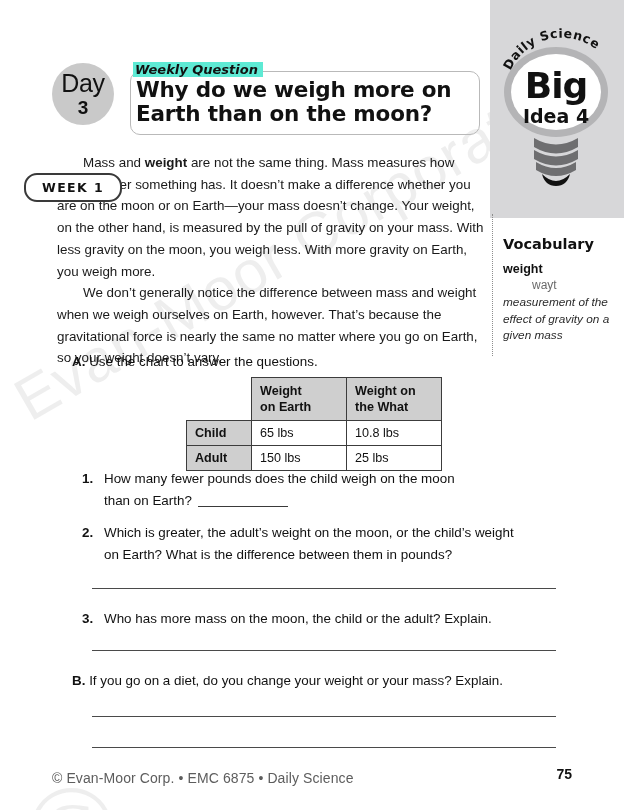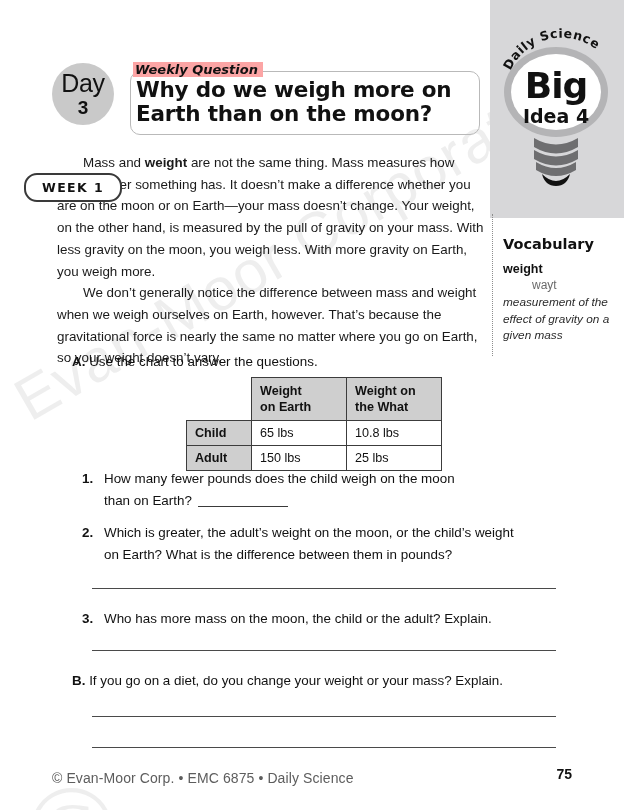--- a/index.html
+++ b/index.html
@@ -53,21 +53,21 @@
     line-height:1.0;
   }
   .day-word{font-size:25px;font-weight:normal;color:#111;letter-spacing:-0.3px;}
   .day-num{font-size:19px;font-weight:bold;color:#111;margin-top:2px;}
 
   .wq-box{
     position:absolute;left:130px;top:71px;width:348px;height:62px;
     border:1.6px solid #b9b9b9;border-radius:10px;background:transparent;z-index:2;
   }
   .wq-label{
-    position:absolute;left:133px;top:62px;z-index:5;background:#fca5a5;padding:0 5px 0 2px;
+    position:absolute;left:133px;top:62px;z-index:5;background:#5eead4;padding:0 5px 0 2px;
     font-size:13px;font-style:italic;font-weight:bold;color:#111;
     font-family:"DejaVu Sans", sans-serif;
   }
   .wq-title{
     position:absolute;left:136px;top:78px;width:340px;z-index:5;
     font-size:21.5px;font-weight:bold;line-height:1.12;color:#111;
     font-family:"DejaVu Sans", sans-serif;letter-spacing:-0.2px;
   }
 
   

